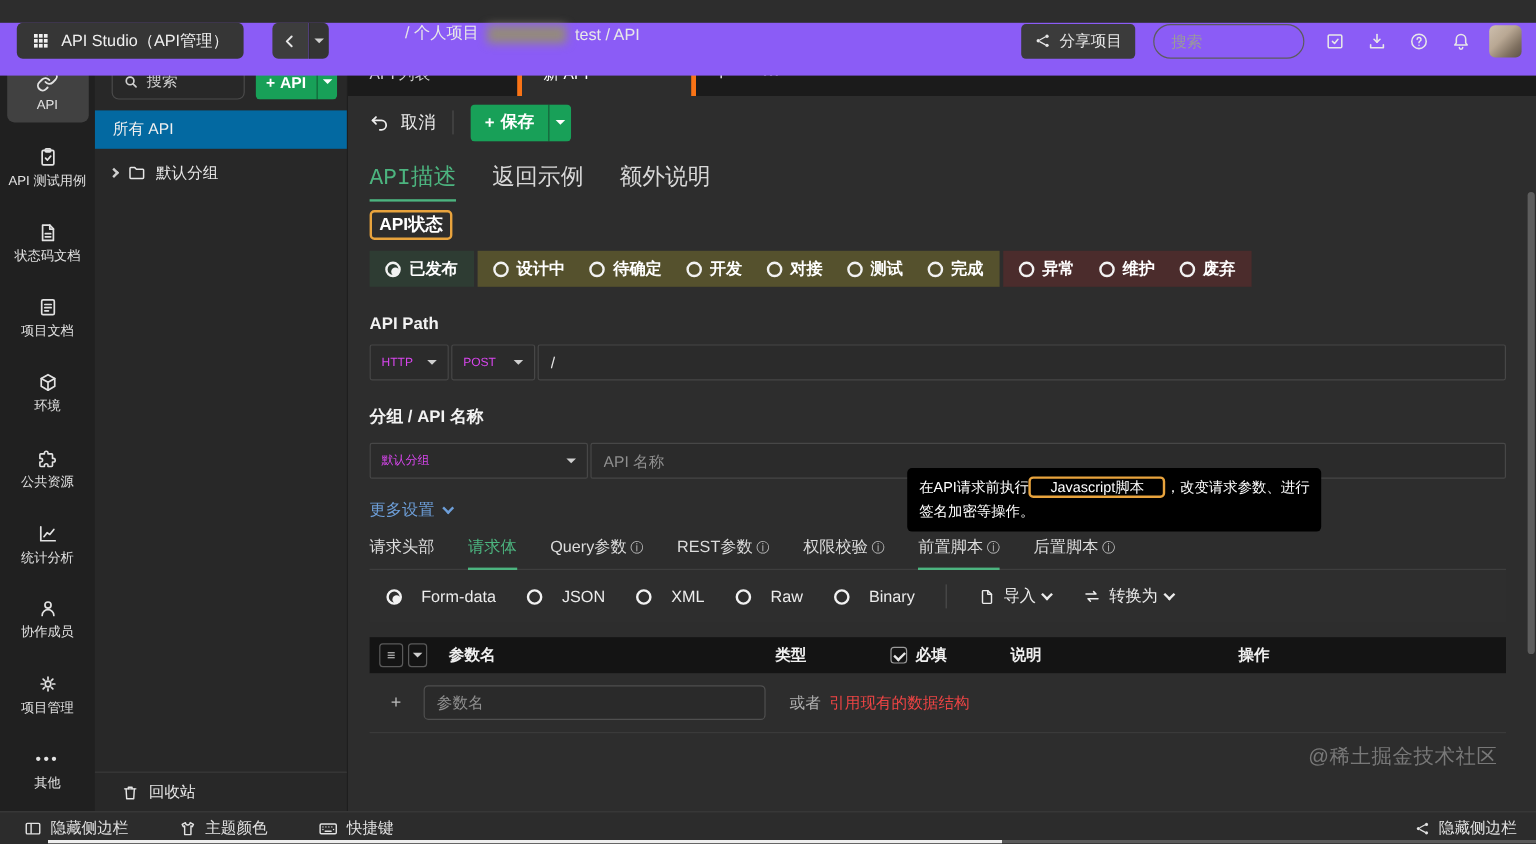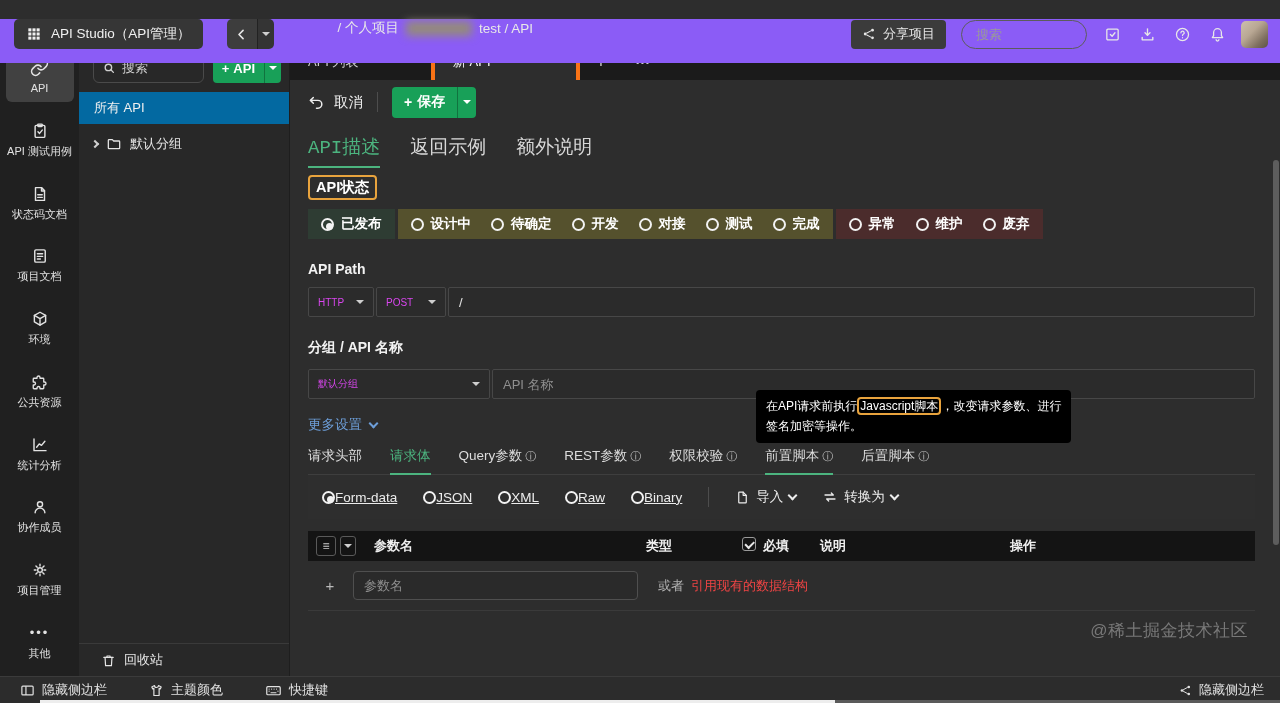--- a/index.html
+++ b/index.html
@@ -99,42 +99,42 @@
   .caret-tri { width:0; height:0; border:4px solid transparent; border-top-color:#cfcfcf; margin-top:4px; flex:none; }
   .caret-tri.white { border-top-color:#fff; }
 
   .param-tabs { display:flex; gap:28px; margin-top:13px; border-bottom:1px solid #3e3e3e; font-size:13.5px; color:#dcdcdc; }
   .ptab { padding-bottom:8px; cursor:pointer; border-bottom:2px solid transparent; margin-bottom:-1px; display:flex; align-items:center; gap:3px; }
   .ptab.active { color:#4cb47f; border-bottom-color:#4cb47f; }
   .ptab.hovered { border-bottom-color:#4cb47f; }
   .info-i { font-size:11px; color:#c0c0c0; }
 
   .bodytype-row { background:#2e2e2e; display:flex; align-items:center; gap:26px; padding:12px 14px; }
-  .bopt { display:flex; align-items:center; gap:0; font-size:13.5px; color:#ececec; cursor:pointer;text-decoration:underline; }
+  .bopt { display:flex; align-items:center; gap:16px; font-size:13.5px; color:#ececec; cursor:pointer; }
   .toolbtn { display:flex; align-items:center; gap:6px; font-size:13.5px; color:#ececec; cursor:pointer; }
 
   .tbl-hdr { margin-top:12px; height:30px; background:#141414; display:flex; align-items:center; padding:0 8px; font-weight:bold; font-size:13px; color:#f0f0f0; }
   .sq-btn { width:20px; height:20px; border:1px solid #5a5a5a; border-radius:3px; display:flex; align-items:center; justify-content:center; font-size:12px; color:#ccc; cursor:pointer; }
   .sq-btn.narrow { width:16px; margin-left:4px; }
   .col-name { margin-left:18px; width:272px; }
   .col-type { width:96px; }
-  .col-req { display:flex; align-items:flex-start; gap:7px; width:78px; }
+  .col-req { display:flex; align-items:center; gap:7px; width:100px; }
   .col-desc { width:190px; }
   .checkbox { width:14px; height:14px; border:1.5px solid #9a9a9a; border-radius:3px; position:relative; flex:none; cursor:pointer; }
   .checkbox.checked::after { content:""; position:absolute; left:2px; top:2.5px; width:7px; height:3.5px; border-left:2px solid #e8e8e8; border-bottom:2px solid #e8e8e8; transform:rotate(-45deg); }
   .tbl-row { display:flex; align-items:center; padding:10px 8px; border-bottom:1px solid #3a3a3a; }
   .row-plus { width:20px; text-align:center; color:#bbb; font-size:15px; margin-left:4px; cursor:pointer; }
   .pname-input { width:285px; height:29px; margin-left:13px; background:#2a2a2a; border:1px solid #4f4f4f; border-radius:4px; color:#e6e6e6; padding:0 10px; font-size:13px; outline:none; font-family:inherit; }
   .pname-input::placeholder { color:#8f8f8f; }
   .or-text { margin-left:20px; color:#b0b0b0; font-size:13px; }
   .ref-link { margin-left:7px; color:#ef4444; font-size:13px; cursor:pointer; }
 
   
   .tooltip { position:absolute; left:466px; top:346px; background:#000; color:#fff; font-size:12px; line-height:1.7; padding:6px 10px; border-radius:4px; z-index:40; white-space:nowrap; }
-  .tooltip .jshl { border:2px solid #e8a33d; border-radius:4px; padding:0 1px; }
+  .tooltip .jshl { border:2px solid #e8a33d; border-radius:4px; padding:0 16px; }
   .tooltip-caret { position:absolute; left:484px; top:391px; width:0; height:0; border:7px solid transparent; border-top-color:#000; z-index:40; }
 
   .watermark { position:absolute; right:32px; top:575px; color:#787878; font-size:17px; letter-spacing:.5px; }
   .scrollthumb { position:absolute; right:1px; top:116px; width:6px; height:385px; background:#5d5d5d; border-radius:3px; cursor:pointer; z-index:25; }
 
   
   .bottombar { position:absolute; left:0; right:0; bottom:0; height:27px; background:#2c2c2c; border-top:1px solid #3b3b3b; display:flex; align-items:center; font-size:13px; color:#e2e2e2; z-index:30; }
   .bb-item { display:flex; align-items:center; gap:7px; cursor:pointer; }
   .bb-item.i1 { margin-left:20px; } .bb-item.i2 { margin-left:42px; } .bb-item.i3 { margin-left:42px; }
   .bb-share { margin-left:auto; margin-right:16px; display:flex; align-items:center; gap:7px; cursor:pointer; }

